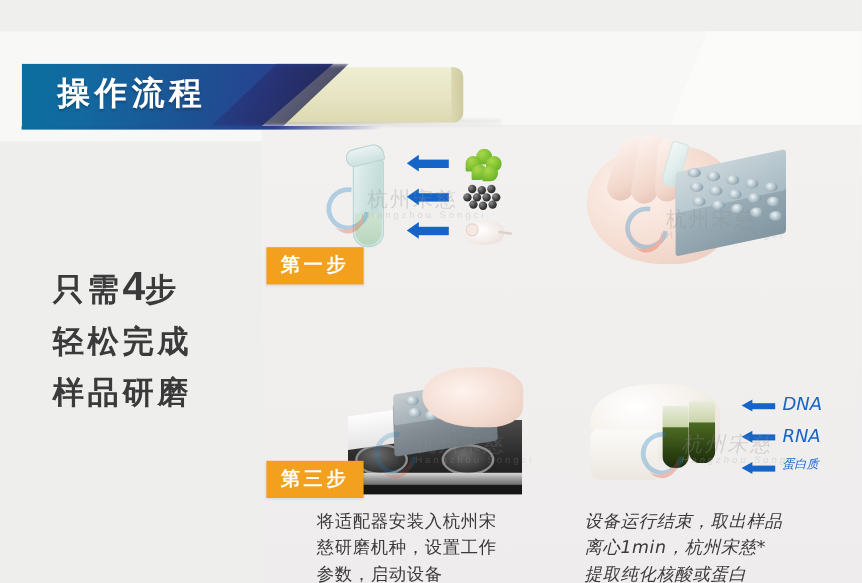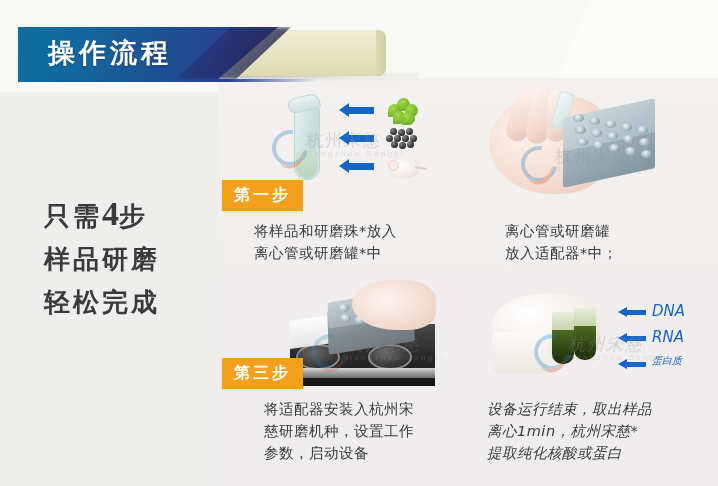--- a/index.html
+++ b/index.html
@@ -3,21 +3,21 @@
 <meta charset="utf-8">
 <style>
   html,body{margin:0;padding:0;}
   body{
     width:718px;height:486px;
     background:#efefee;
     font-family:"Liberation Sans","DejaVu Sans",sans-serif;
     overflow:hidden;
     position:relative;
   }
-  #root{position:absolute;inset:0;overflow:hidden;}
+  #root{position:absolute;inset:0;overflow:hidden;margin-top:26px;}
 
   
   .bg-base{position:absolute;inset:0;background:#eeeeed;}
   .bg-topwhite{position:absolute;left:0;top:0;width:718px;height:92px;background:#f8f8f7;}
   .bg-diagonal{
     position:absolute;left:590px;top:0;width:200px;height:120px;
     background:#fbfbfa;
     transform:skewX(-22deg);transform-origin:top left;
   }
   .bg-rightpanel-2{
@@ -68,21 +68,21 @@
   .banner-underline{
     position:absolute;left:0;top:52px;width:300px;height:3px;
     background:linear-gradient(90deg,#0b6f9e 0%,#2a3f8f 70%,rgba(42,63,143,0) 100%);
   }
 
   
   .lead{position:absolute;left:44px;top:192px;width:170px;}
   .lead-line{
     color:#3a3a3a;font-size:26px;font-weight:bold;line-height:43px;
     letter-spacing:3px;white-space:nowrap;
-    font-family:Liberation Serif, serif;
+    font-family:Liberation Sans, sans-serif;
   }
   .lead-line .big{font-size:34px;letter-spacing:0;}
 
   
   .card{position:absolute;}
   .badge{
     position:absolute;
     background:#f2a01e;
     color:#ffffff;
     font-size:16px;font-weight:bold;letter-spacing:3px;
@@ -289,22 +289,22 @@
     <div class="banner-cream"></div>
     <div class="banner-cream-edge"></div>
     <div class="banner-blue"></div>
     <div class="banner-blue-dark"></div>
     <div class="banner-underline"></div>
     <div class="banner-text">操作流程</div>
   </div>
 
   <div class="lead">
     <div class="lead-line"><span>只需</span><span class="big">4</span><span>步</span></div>
+    <div class="lead-line">轻松完成</div>
     <div class="lead-line">样品研磨</div>
-    <div class="lead-line">轻松完成</div>
   </div>
 
   <div class="card" style="left:218px;top:82px;width:215px;height:180px;">
     <div class="ph1" style="position:absolute;left:44px;top:6px;width:160px;height:100px;">
       <div class="tube">
         <div class="tube-liquid"></div>
       </div>
       <div class="tube-cap"></div>
 
       <div class="arrow" style="left:86px;top:19px;"></div>
@@ -335,22 +335,20 @@
       </div>
 
       <div class="wm" style="left:10px;top:40px;width:130px;height:34px;">
         <div class="wm-mark"></div>
         <div class="wm-cn">杭州宋慈</div>
         <div class="wm-en">Hangzhou Songci</div>
       </div>
     </div>
 
     <div class="badge" style="left:4px;top:98px;">第一步</div>
-    <div class="caption" style="left:36px;top:138px;width:186px;">将样品和研磨珠*放入
-离心管或研磨罐*中</div>
   </div>
 
   <div class="card" style="left:445px;top:82px;width:215px;height:180px;">
     <div class="ph2" style="position:absolute;left:40px;top:4px;width:180px;height:112px;">
       <div class="hand2"></div>
       <div class="finger" style="left:26px;top:2px;width:22px;height:54px;transform:rotate(18deg);"></div>
       <div class="finger" style="left:44px;top:0px;width:22px;height:58px;transform:rotate(10deg);"></div>
       <div class="finger" style="left:62px;top:4px;width:20px;height:52px;transform:rotate(4deg);"></div>
       <div class="tube2"></div>
       <div class="block2"></div>
@@ -371,22 +369,20 @@
       <div class="well" style="left:140px;top:61px;"></div>
       <div class="well" style="left:156px;top:64px;"></div>
 
       <div class="wm" style="left:36px;top:58px;width:130px;height:34px;">
         <div class="wm-mark"></div>
         <div class="wm-cn">杭州宋慈</div>
         <div class="wm-en">Hangzhou Songci</div>
       </div>
     </div>
 
-    <div class="caption" style="left:60px;top:138px;width:160px;">离心管或研磨罐
-放入适配器*中；</div>
   </div>
 
   <div class="card" style="left:218px;top:282px;width:215px;height:200px;">
     <div class="ph3" style="position:absolute;left:72px;top:4px;width:145px;height:100px;">
       <div class="machine"></div>
       <div class="machine-disc" style="left:6px;top:58px;"></div>
       <div class="machine-disc" style="left:78px;top:58px;"></div>
       <div class="machine-rim" style="top:82px;height:10px;"></div>
       <div class="panel3"></div>
       <div class="adapter3"></div>

